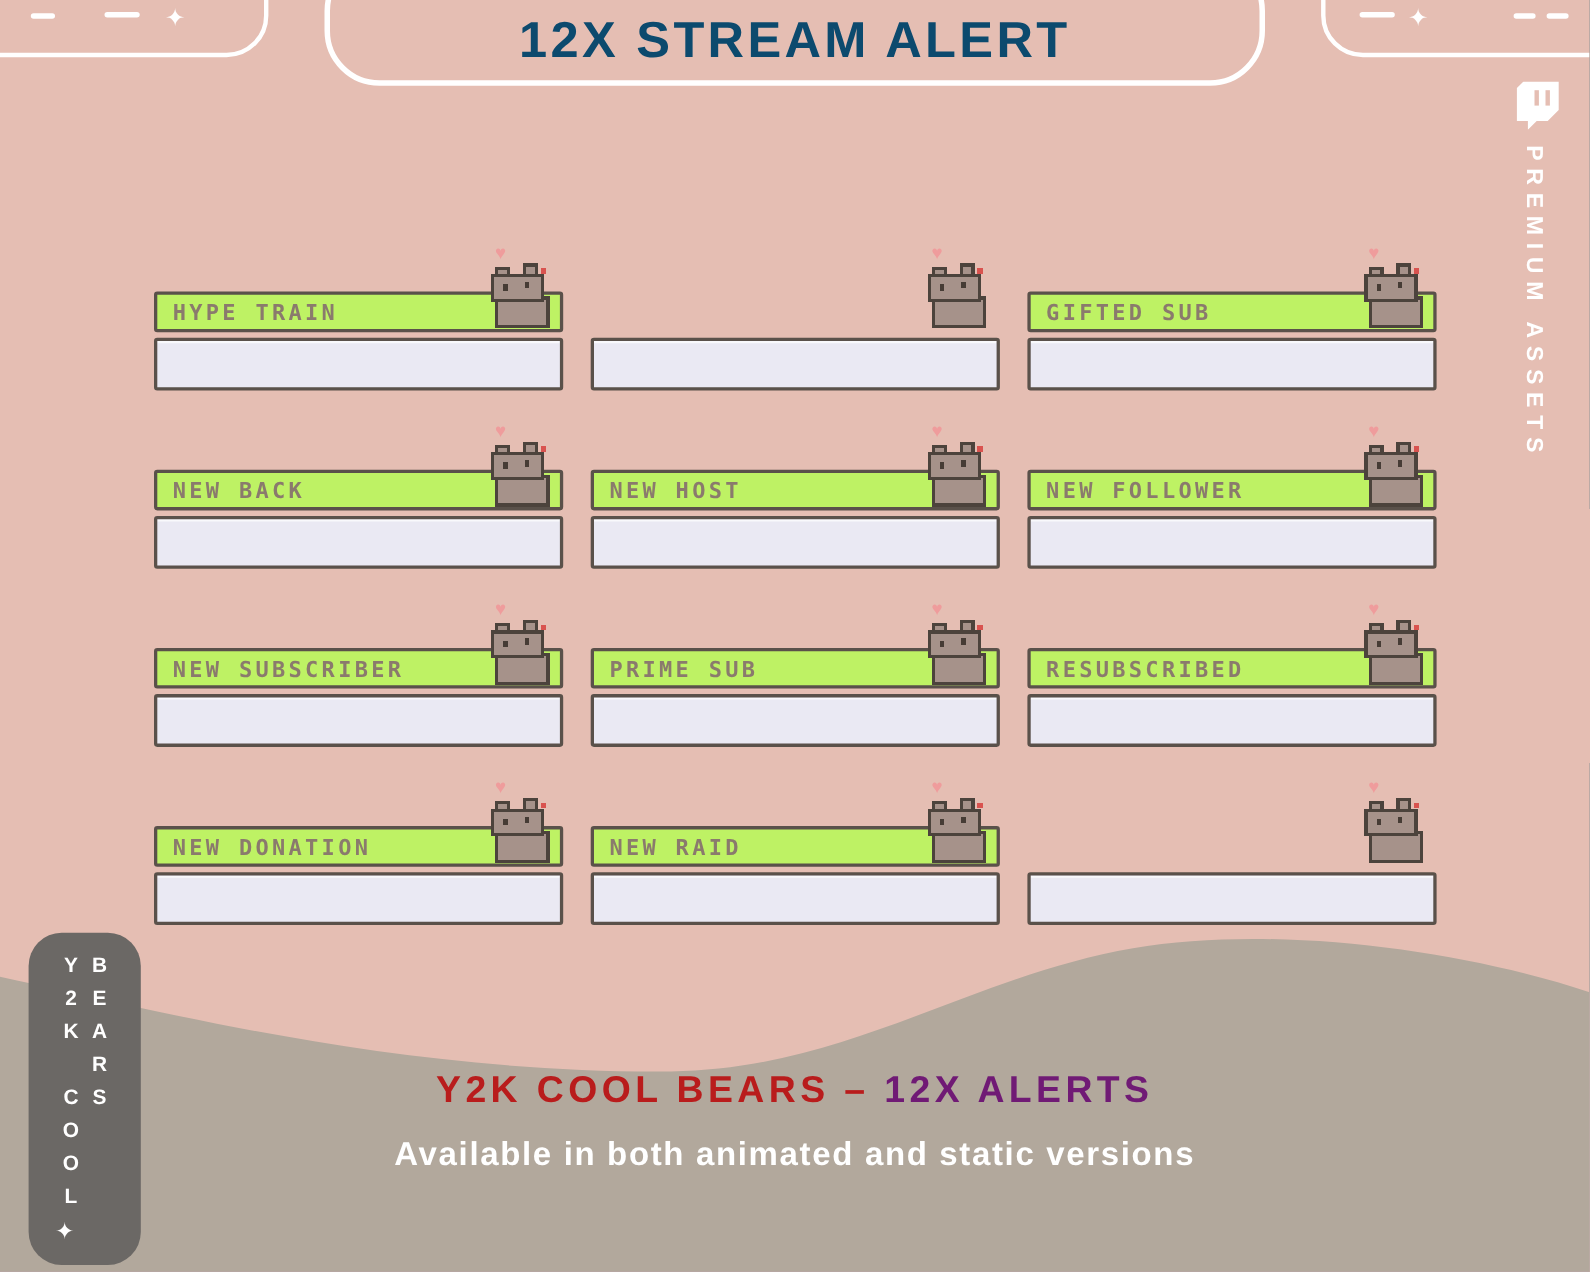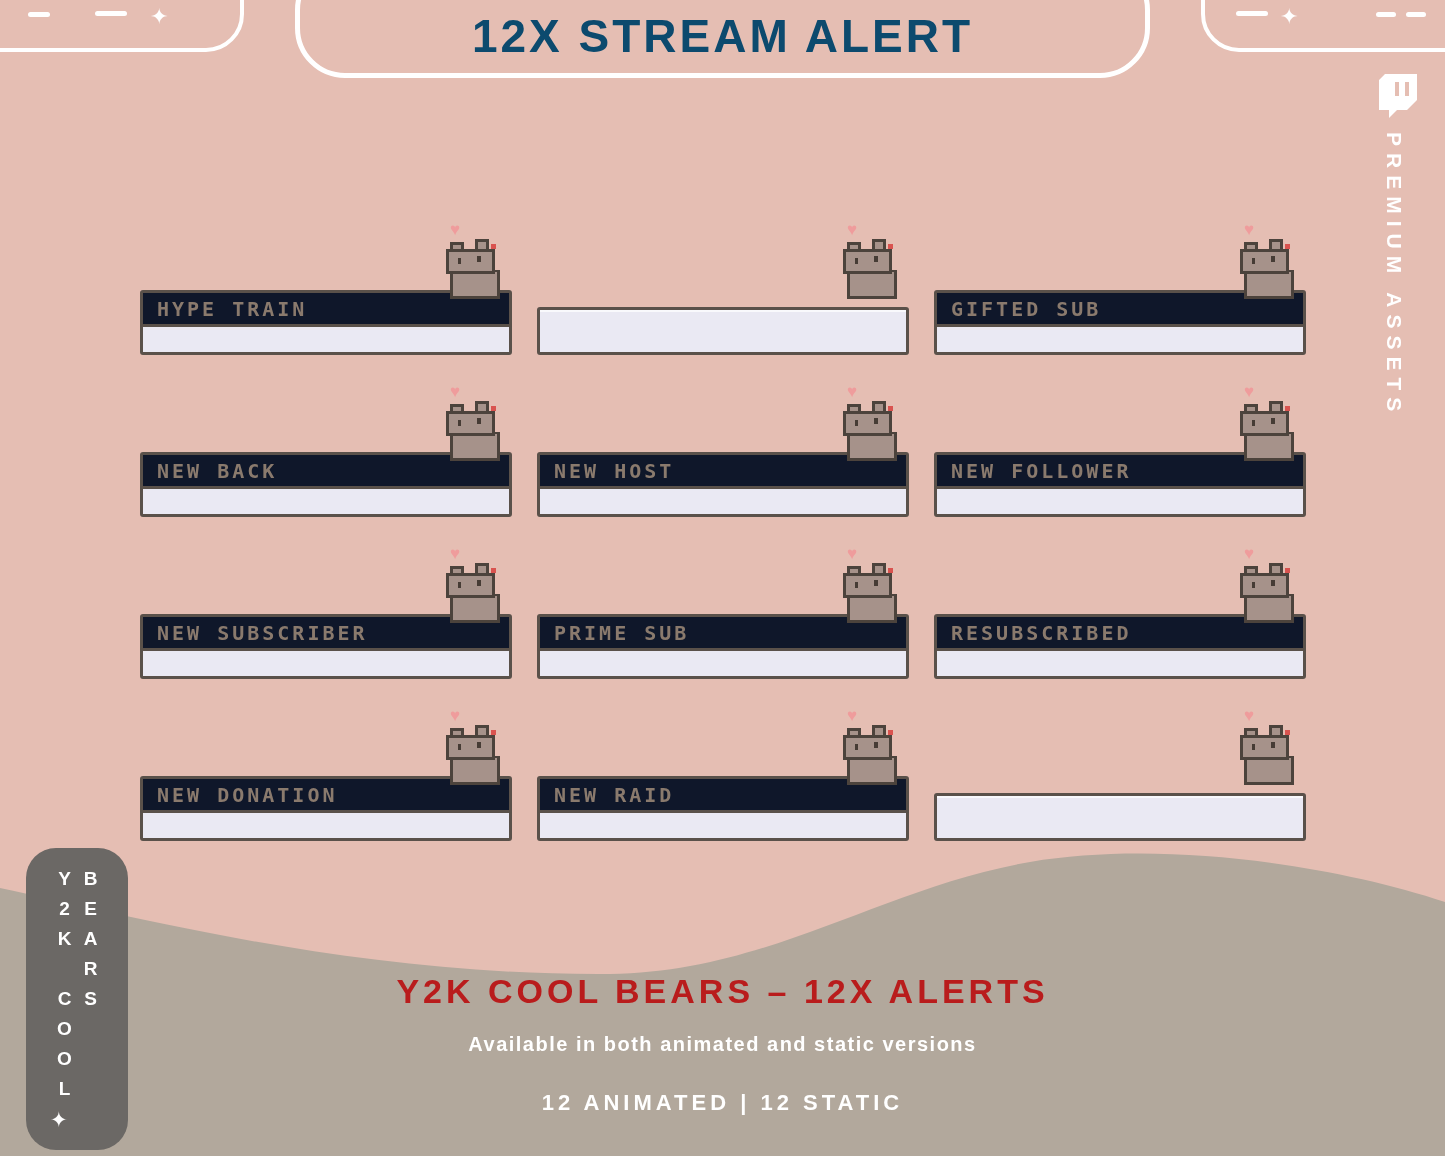--- a/index.html
+++ b/index.html
@@ -29,23 +29,23 @@
     writing-mode:vertical-rl;color:#fff;font-weight:bold;font-size:21px;letter-spacing:7px;
     white-space:nowrap;
   }
   
   .cards{
     position:absolute;left:140px;top:265px;
     display:grid;grid-template-columns:repeat(3,372px);column-gap:25px;row-gap:72px;
   }
   .card{position:relative;width:372px;height:90px;}
   .card-top{
-    position:absolute;left:0;top:0;right:0;height:37px;background:#0f172a;
+    position:absolute;left:0;top:0;right:0;height:37px;background:#bef264;
     border:3px solid #5a514a;border-radius:3px;box-sizing:border-box;
-    display:flex;align-items:center;padding:0 14px;z-index:1;margin-top:25px;
+    display:flex;align-items:center;padding:0 14px;z-index:1;
   }
   .card-body{
     position:absolute;left:0;top:42px;right:0;bottom:0;background:#eae9f3;
     border:3px solid #5a514a;border-radius:3px;box-sizing:border-box;
     box-shadow:inset 0 2px 0 rgba(255,255,255,.7);
   }
   .card-label{
     font-family:"DejaVu Sans Mono",monospace;font-weight:bold;font-size:20px;
     letter-spacing:3px;color:#8a7a6d;white-space:nowrap;
   }
@@ -61,22 +61,22 @@
   .tab-text{position:absolute;top:20px;left:0;right:0;display:flex;justify-content:center;gap:4px;}
   .tab-col{
     writing-mode:vertical-rl;text-orientation:upright;color:#fff;font-weight:bold;
     font-size:19px;letter-spacing:9px;white-space:nowrap;
   }
   .tab-sparkle{position:absolute;bottom:20px;left:24px;color:#fff;font-size:21px;line-height:1;}
   
   .footer{position:absolute;left:0;right:0;top:972px;text-align:center;z-index:3;}
   .footer-title{font-size:34px;font-weight:800;letter-spacing:4px;white-space:nowrap;}
   .footer-title .strong{color:#b91c1c;}
-  .footer-title .light{color:#b91c1c;text-align:right;}
-  .footer-sub{margin-top:22px;color:#fff;font-size:20px;font-weight:bold;letter-spacing:1.5px;}
+  .footer-title .light{color:#701a75;text-align:right;}
+  .footer-sub{margin-top:22px;color:#fff;font-size:30px;font-weight:bold;letter-spacing:1.5px;}
   .footer-counts{margin-top:34px;color:#fff;font-size:22px;font-weight:bold;letter-spacing:4px;}
 </style>
 </head>
 <body>
 
 <div class="stage">
 
   <svg width="0" height="0" style="position:absolute" aria-hidden="true">
     <defs>
       <symbol id="bear-sprite" viewBox="0 0 68 64">
@@ -257,16 +257,15 @@
     </div>
     <span class="tab-sparkle">✦</span>
   </div>
 
   <div class="footer">
     <div class="footer-title">
       <span class="strong">Y2K COOL BEARS –</span>
       <span class="light">12X ALERTS</span>
     </div>
     <div class="footer-sub">Available in both animated and static versions</div>
-    <div class="footer-counts">12 ANIMATED | 12 STATIC</div>
   </div>
 
 </div>
 
 </body></html>

